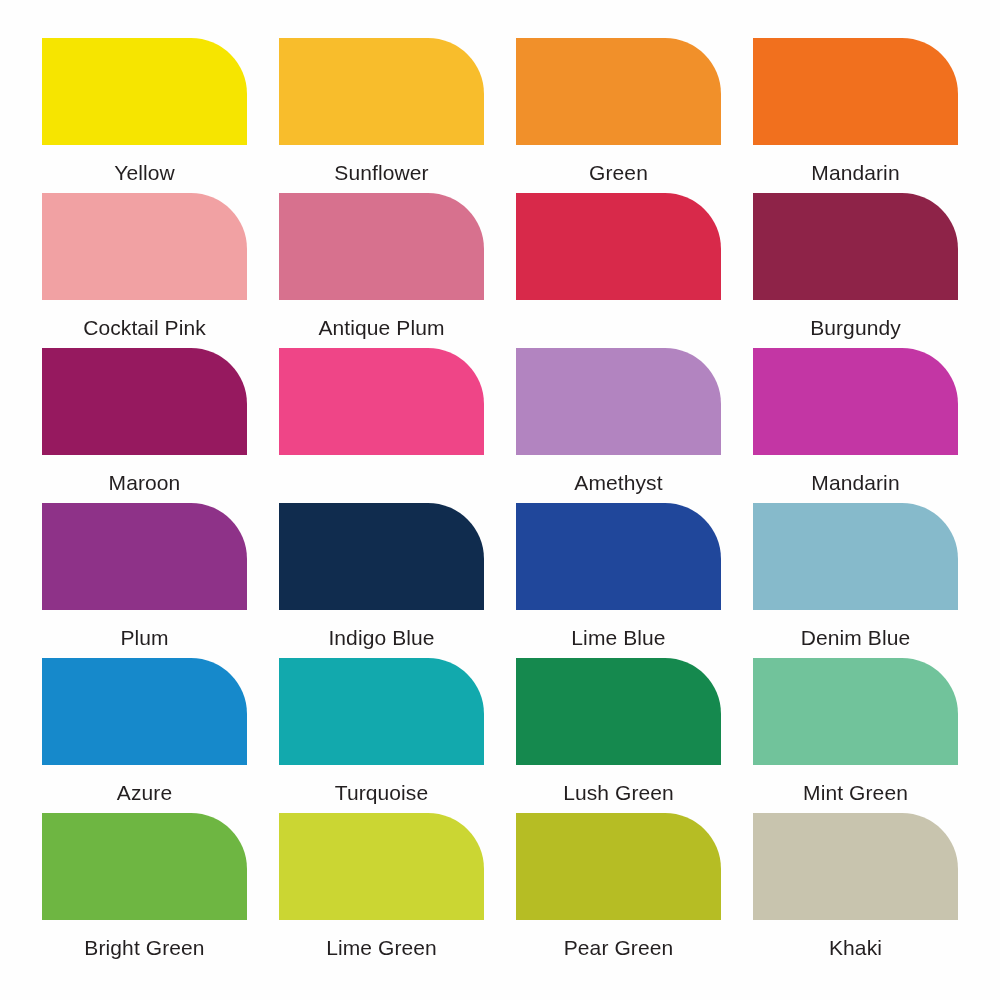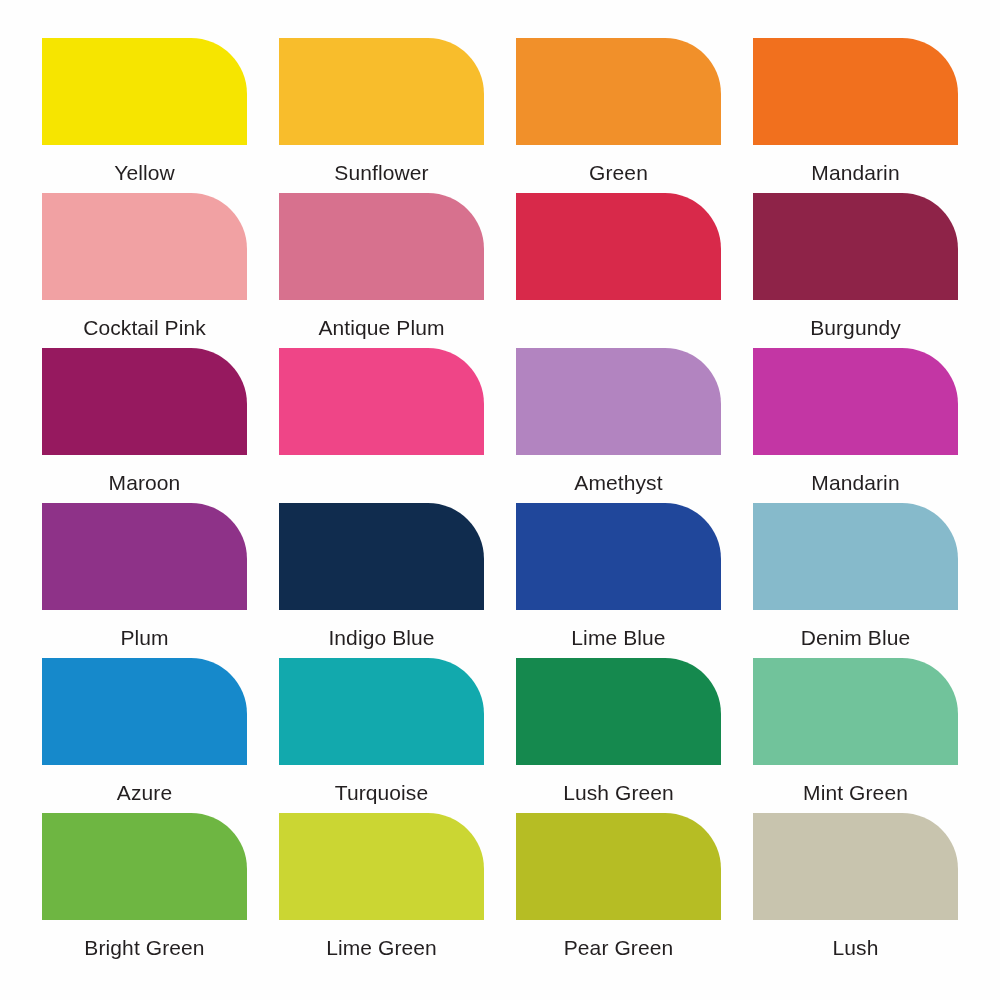--- a/index.html
+++ b/index.html
@@ -152,16 +152,16 @@
       <div class="swatch-cell">
         <div class="swatch-chip" style="background-color: rgb(203, 214, 51);"></div>
         <span class="swatch-label">Lime Green</span>
       </div>
       <div class="swatch-cell">
         <div class="swatch-chip" style="background-color: rgb(182, 189, 36);"></div>
         <span class="swatch-label">Pear Green</span>
       </div>
       <div class="swatch-cell">
         <div class="swatch-chip" style="background-color: rgb(200, 196, 174);"></div>
-        <span class="swatch-label">Lush</span>
+        <span class="swatch-label">Khaki</span>
       </div>
     </div>
 </div>
 
 </body></html>

